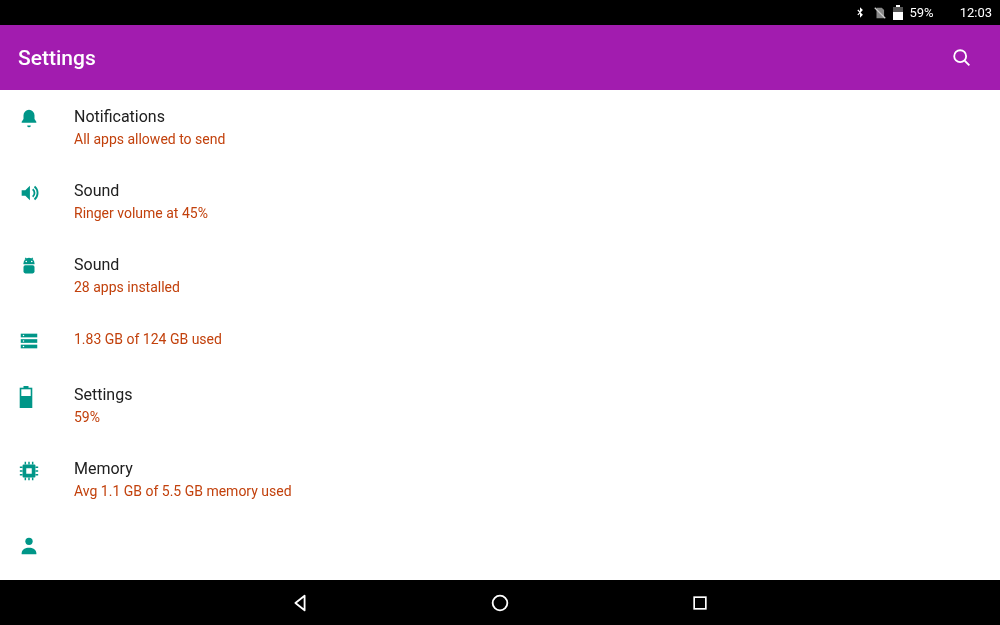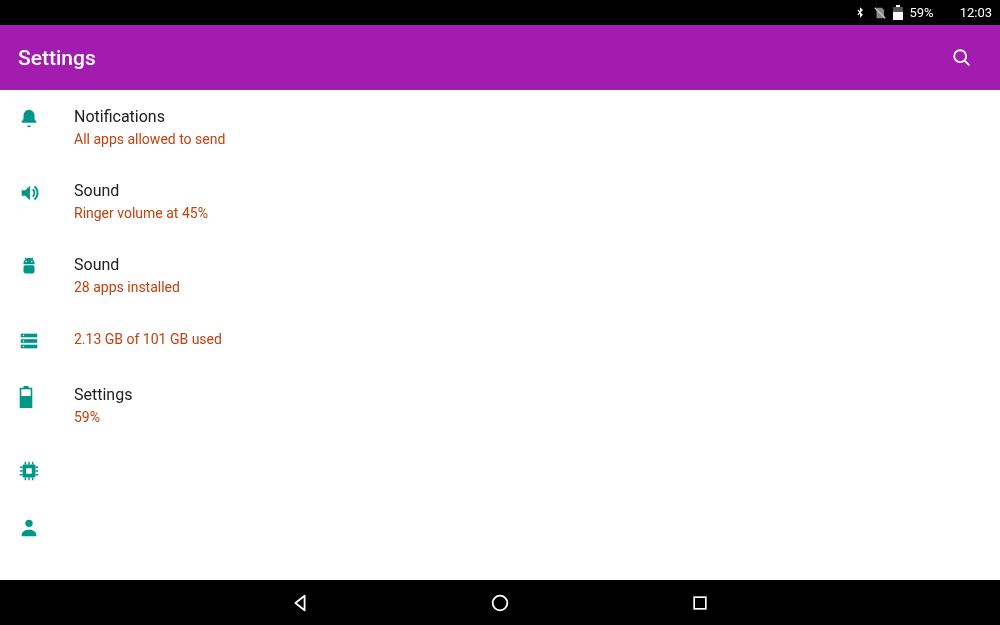--- a/index.html
+++ b/index.html
@@ -100,21 +100,21 @@
         <svg width="22" height="22" viewBox="0 0 24 24" fill="#009688">
           <rect x="3" y="4" width="18" height="4"></rect>
           <rect x="3" y="10" width="18" height="4"></rect>
           <rect x="3" y="16" width="18" height="4"></rect>
           <circle cx="6" cy="6" r="0.8" fill="#fff"></circle>
           <circle cx="6" cy="12" r="0.8" fill="#fff"></circle>
           <circle cx="6" cy="18" r="0.8" fill="#fff"></circle>
         </svg>
       </div>
       <div class="text-col">
-        <div class="item-sub">2.13 GB of 101 GB used</div>
+        <div class="item-sub">1.83 GB of 124 GB used</div>
       </div>
     </div>
     <div class="settings-item">
       <div class="icon-col">
         <svg width="16" height="22" viewBox="0 0 14 22">
           <rect x="4.5" y="0" width="5" height="2.5" fill="#009688"></rect>
           <rect x="1.5" y="2.5" width="11" height="19" fill="none" stroke="#009688" stroke-width="1.6"></rect>
           <rect x="1.5" y="10" width="11" height="11.5" fill="#009688"></rect>
         </svg>
       </div>
@@ -123,20 +123,24 @@
         <div class="item-sub">59%</div>
       </div>
     </div>
     <div class="settings-item">
       <div class="icon-col">
         <svg width="22" height="22" viewBox="0 0 24 24" fill="#009688">
           <rect x="5" y="5" width="14" height="14" rx="1"></rect>
           <rect x="9" y="9" width="6" height="6" fill="#fff"></rect>
           <path d="M8 2v3M12 2v3M16 2v3M8 19v3M12 19v3M16 19v3M2 8h3M2 12h3M2 16h3M19 8h3M19 12h3M19 16h3" stroke="#009688" stroke-width="1.6"></path>
         </svg>
+      </div>
+      <div class="text-col">
+        <div class="item-title">Memory</div>
+        <div class="item-sub">Avg 1.1 GB of 5.5 GB memory used</div>
       </div>
     </div>
     <div class="settings-item">
       <div class="icon-col">
         <svg width="22" height="22" viewBox="0 0 24 24" fill="#009688">
           <circle cx="12" cy="8" r="4"></circle>
           <path d="M4 21c0-4 4-6 8-6s8 2 8 6v1H4v-1z"></path>
         </svg>
       </div>
     </div>

